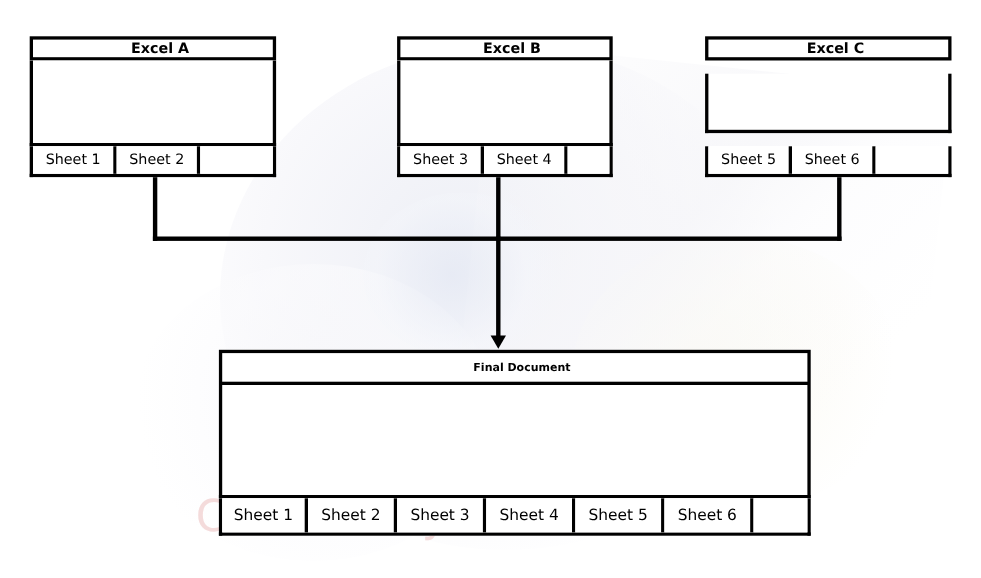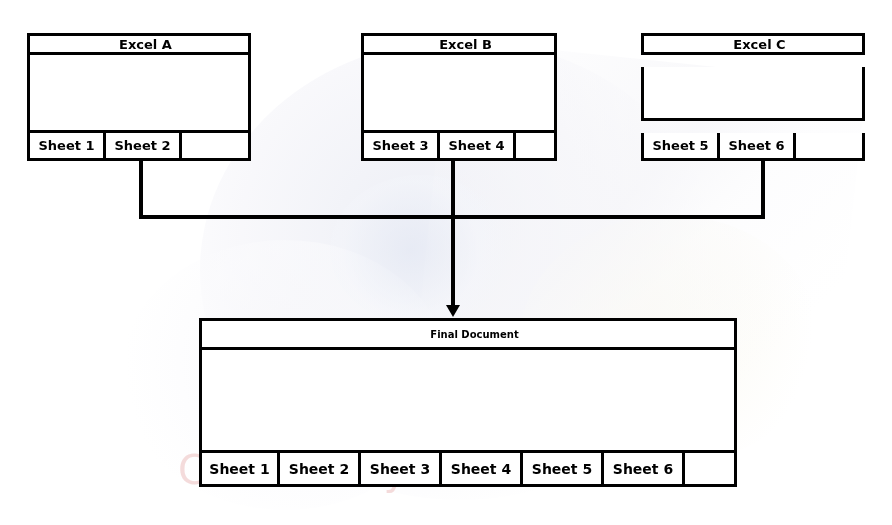--- a/index.html
+++ b/index.html
@@ -127,21 +127,21 @@
     display: flex;
     flex-direction: row;
   }
   .tab {
     box-sizing: border-box;
     border-right: 3px solid #000000;
     background: #ffffff;
     display: flex;
     align-items: center;
     justify-content: center;
-    font-weight: bold;
+    font-weight: normal;
     color: #000000;
     white-space: nowrap;
   }
   .tab:last-child {
     border-right: none;
   }
 
   
   .excel .doc-title { height: 22px; font-size: 13px; }
   .excel .doc-tabs  { height: 28px; }

